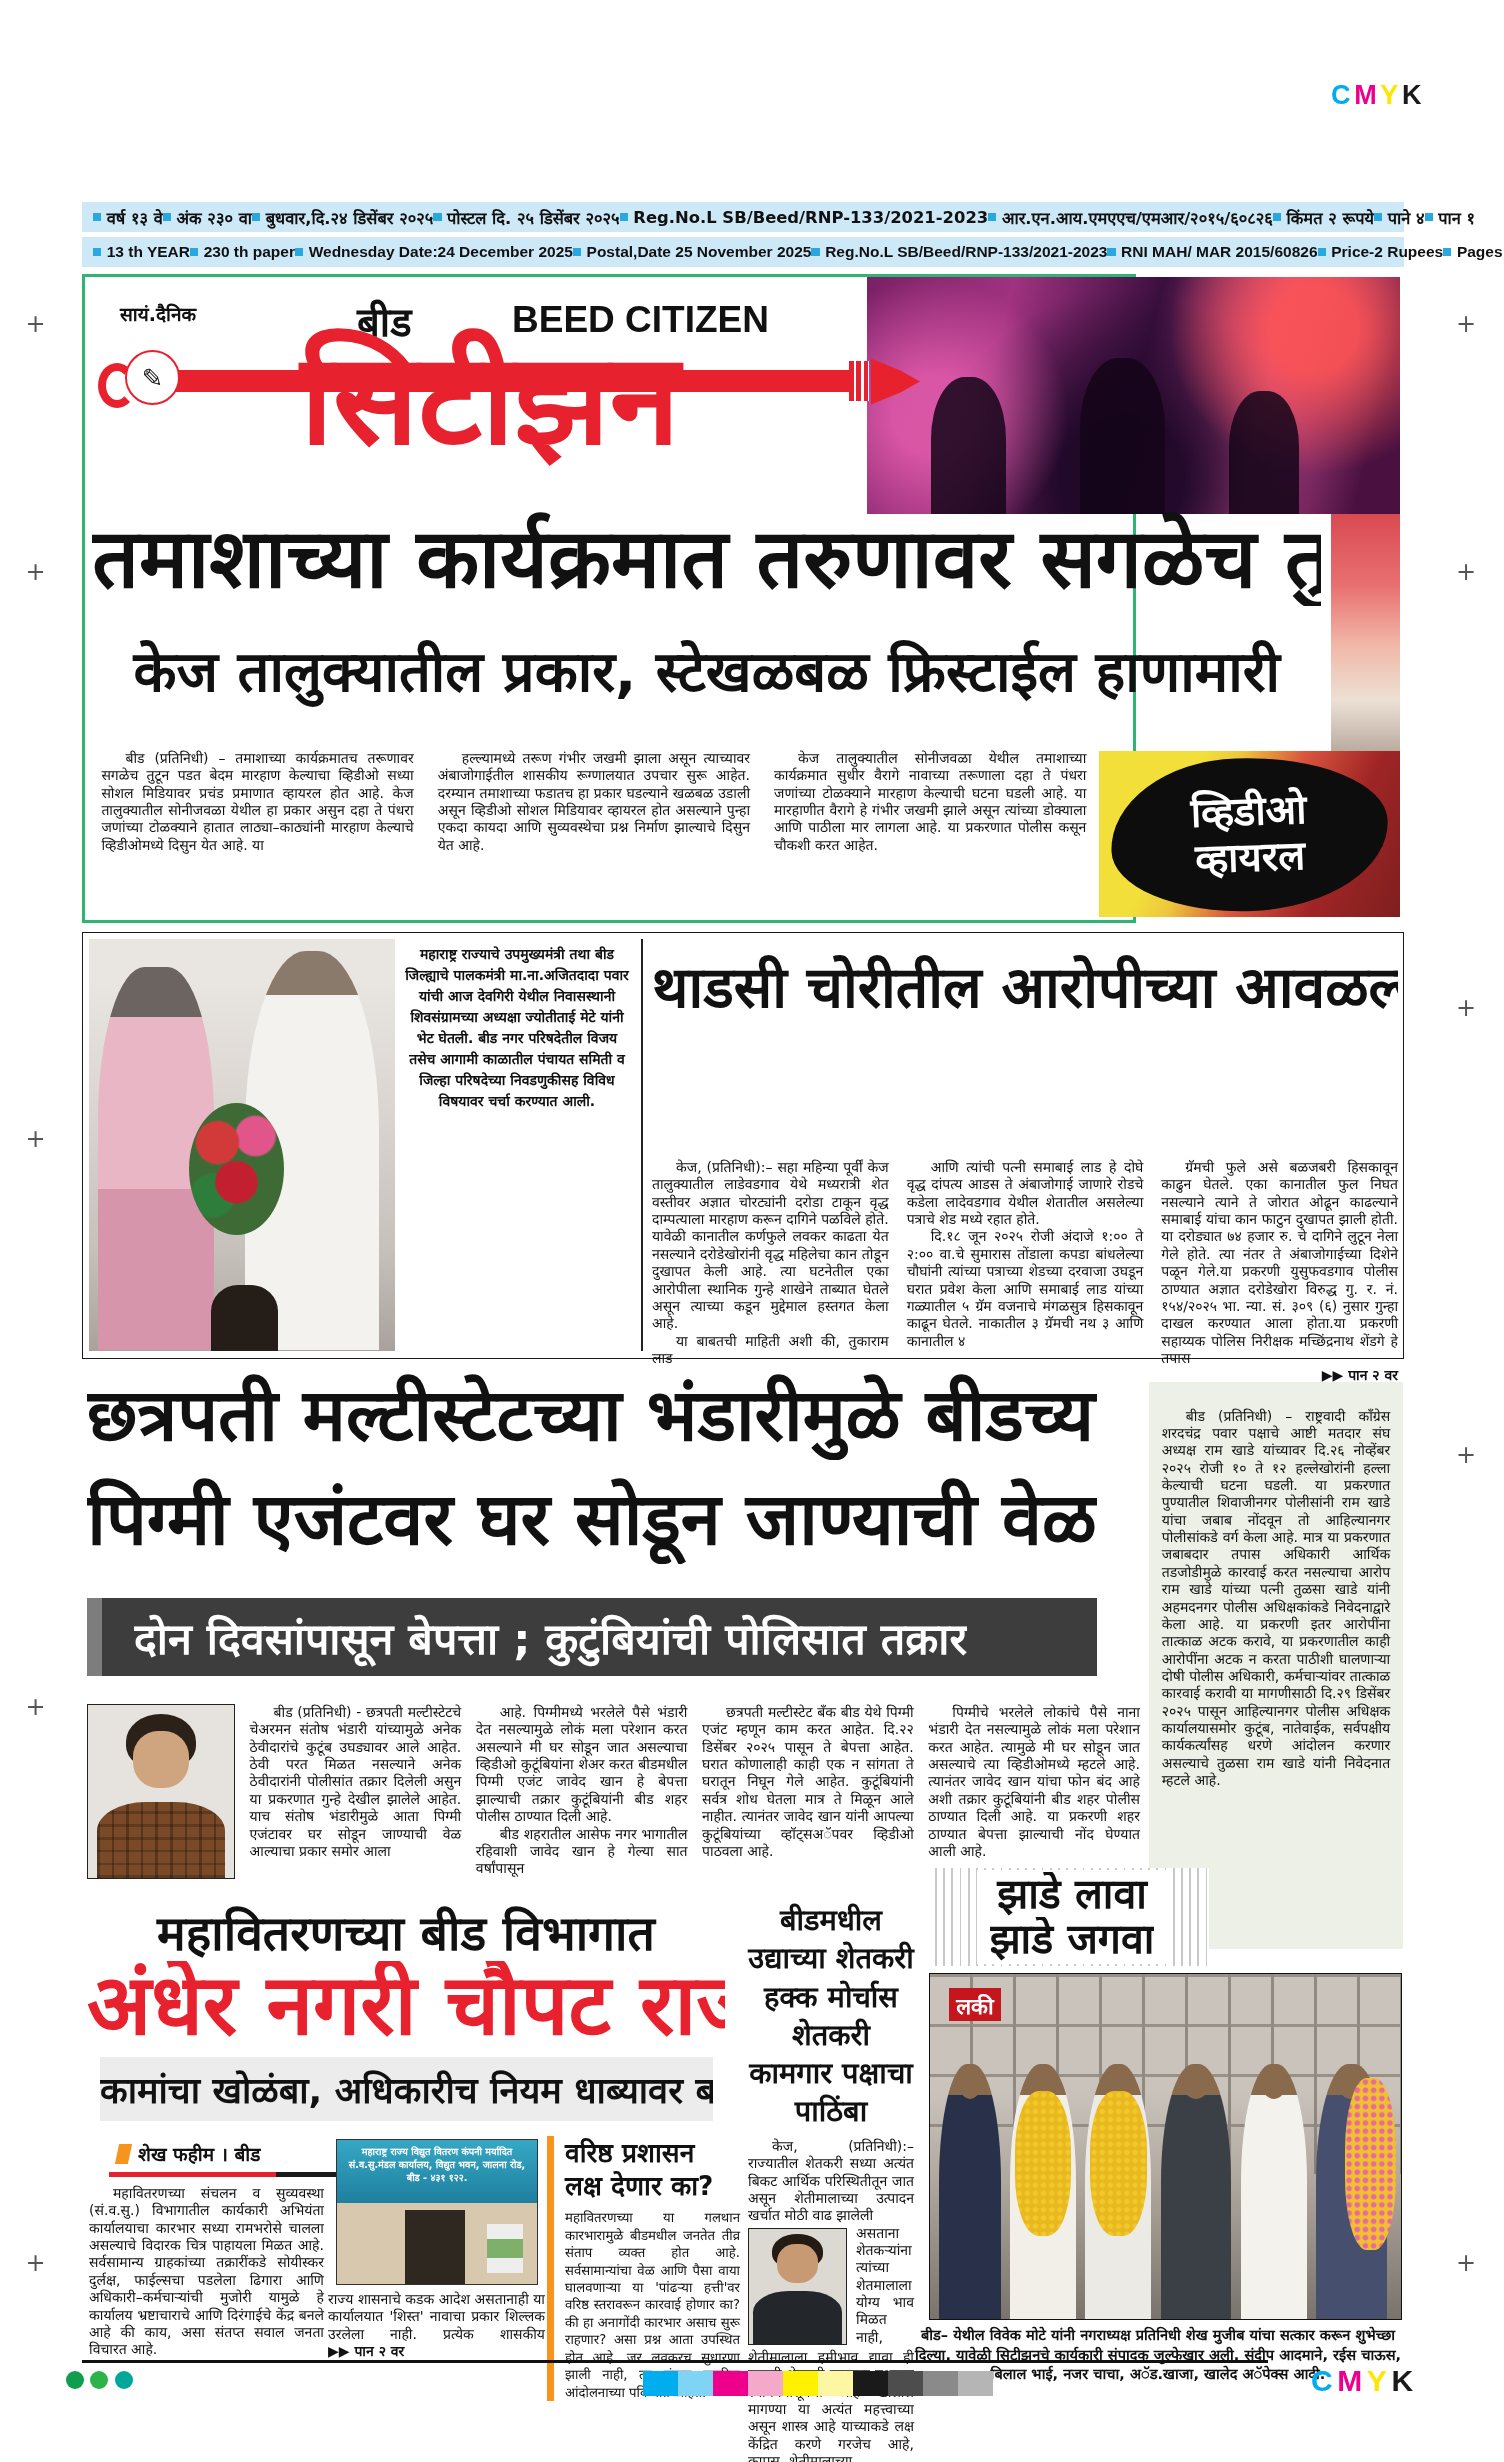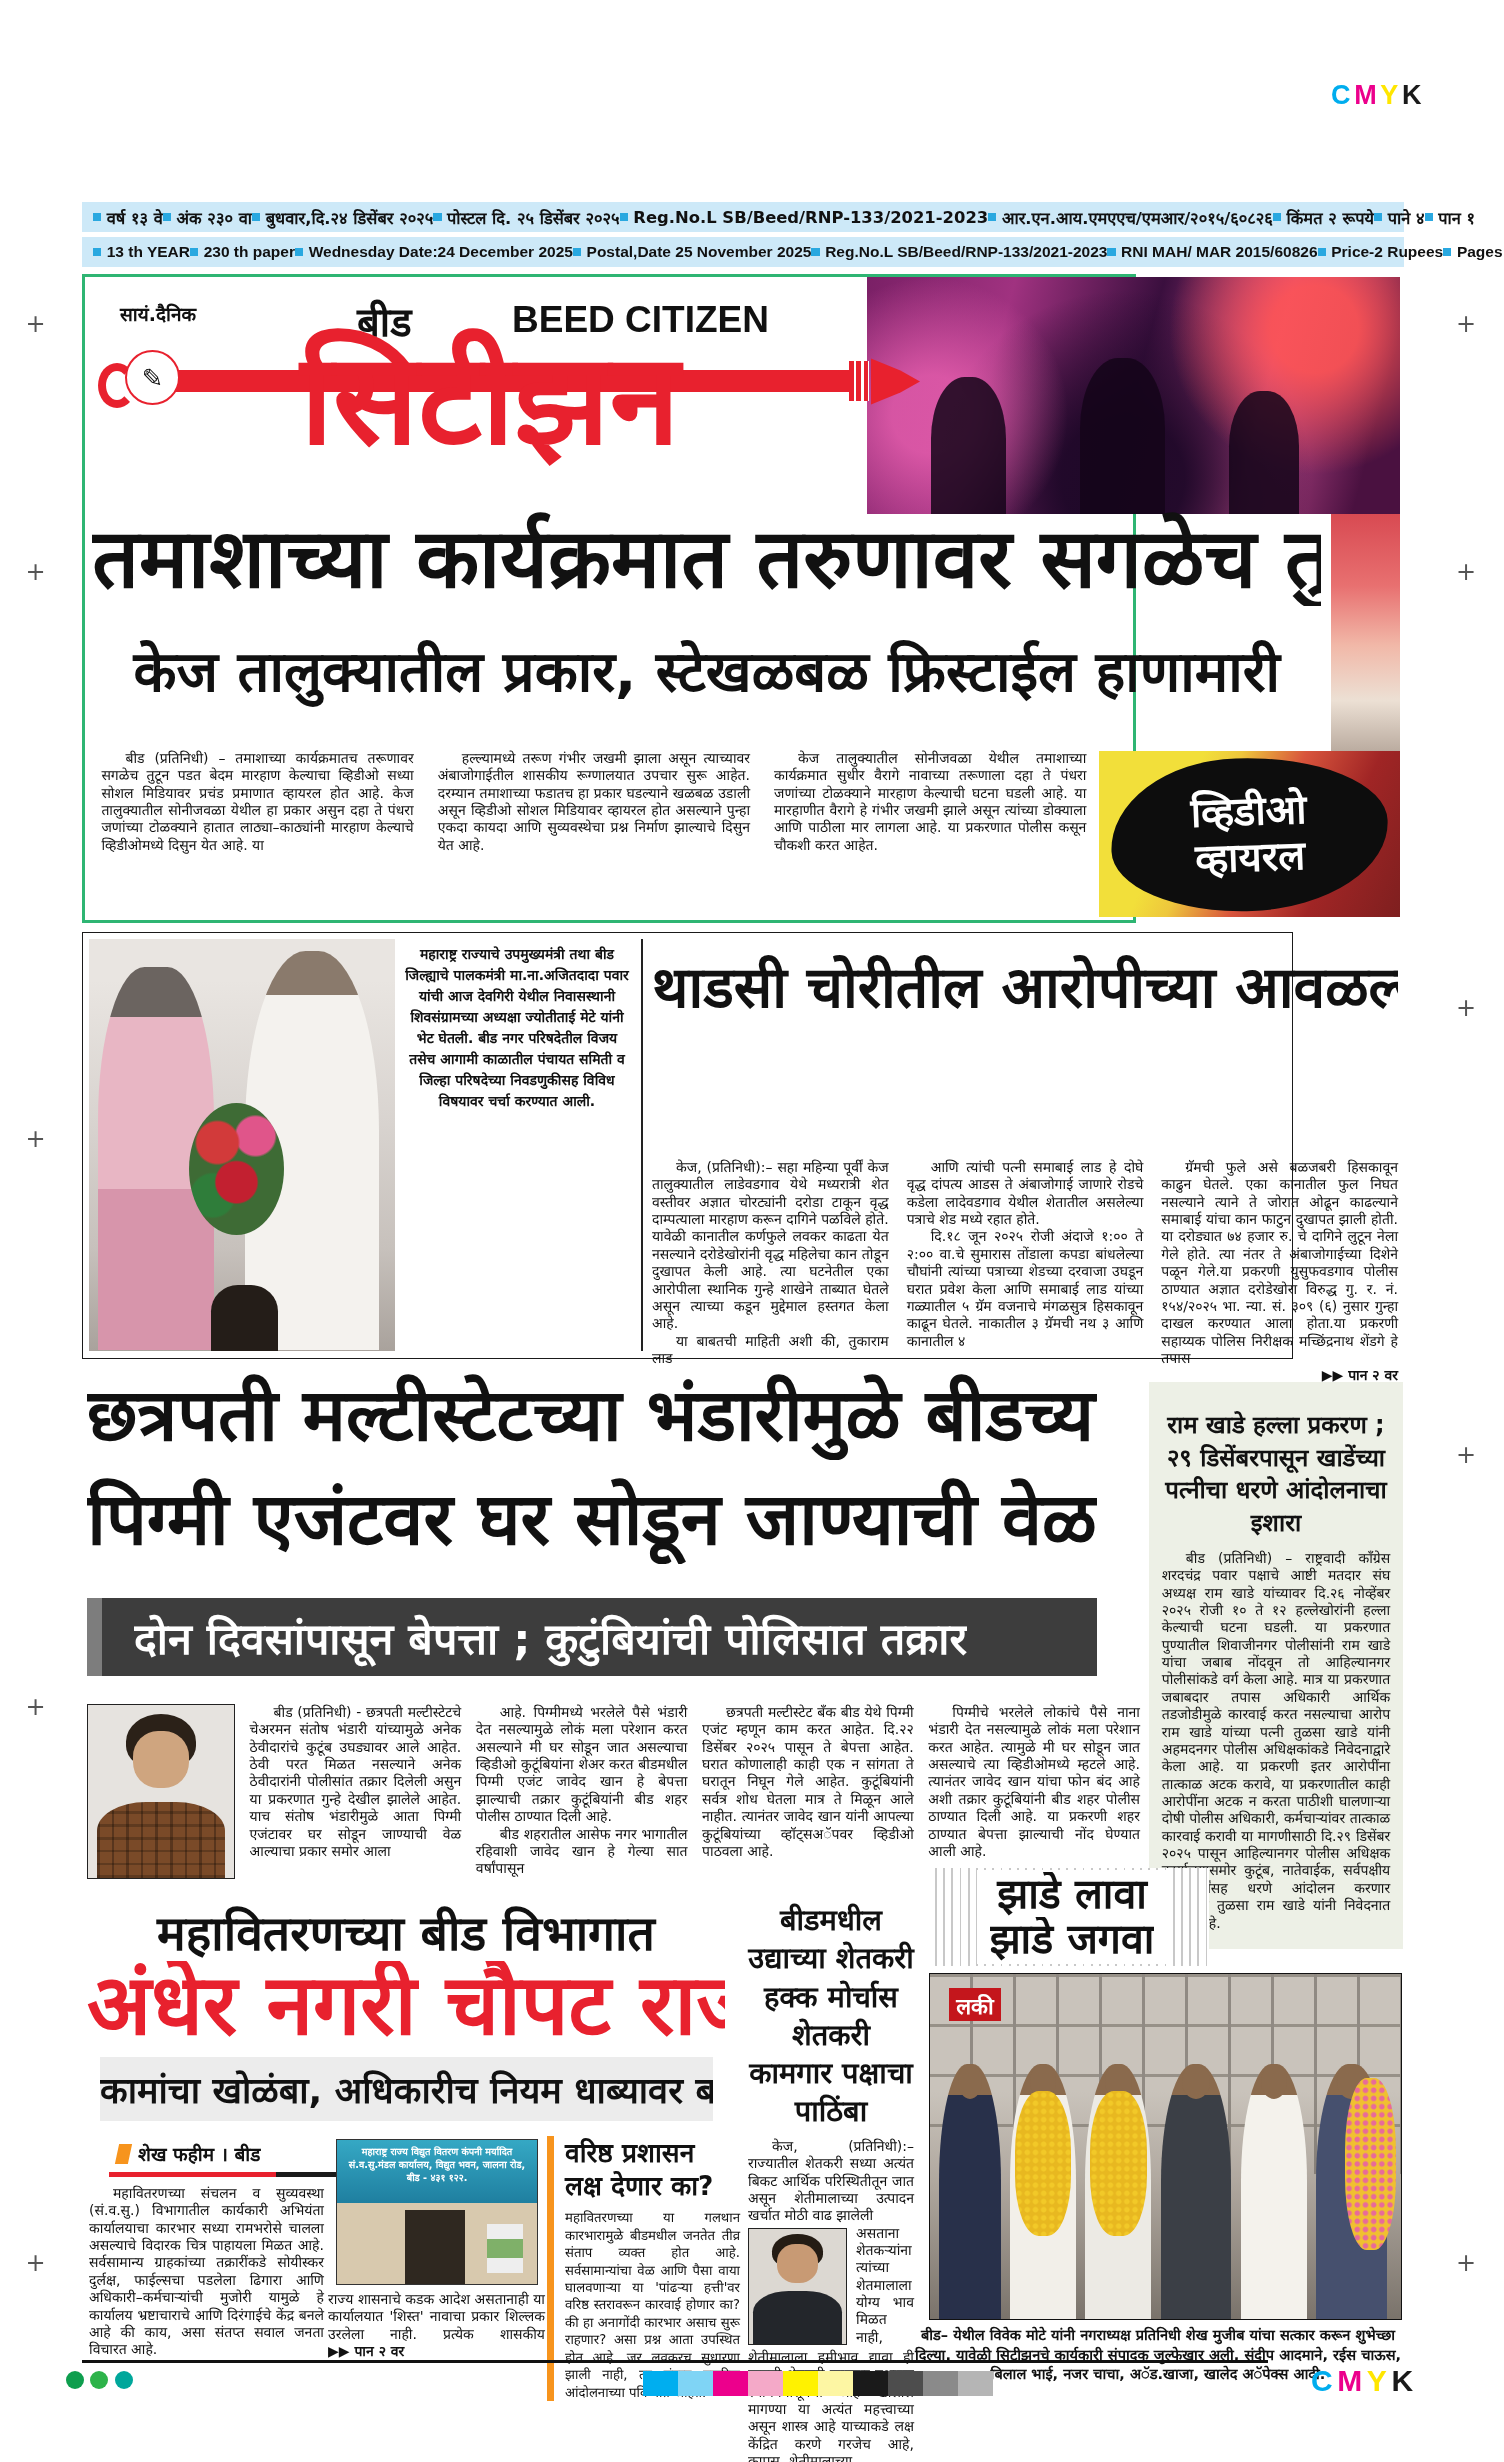--- a/index.html
+++ b/index.html
@@ -65,21 +65,21 @@
   #lead-cols{position:absolute;left:16.4px;top:473px;width:985px;display:flex;gap:24px;}
   #lead-cols > div{flex:1;}
   #badge-wrap{position:absolute;left:1014px;top:474px;width:301px;height:166px;overflow:hidden;
     background:linear-gradient(115deg,#f2df3a 0 28%,#eec73c 38%,#d8543c 55%,#a02525 75%,#7e1f1f);}
   #badge-blob{position:absolute;left:4%;top:4%;width:92%;height:92%;background:#0d0d0d;
     border-radius:46% 54% 50% 50%/58% 44% 56% 42%;transform:rotate(-2deg);
     display:flex;flex-direction:column;align-items:center;justify-content:center;
     color:#fff;font-weight:bold;font-size:40px;line-height:1.15;}
 
   
-  #sec2{position:absolute;left:82px;top:932px;width:1211px;height:427px;
+  #sec2{position:absolute;left:82px;top:932px;width:1322px;height:427px;
         border:1.8px solid #1a1a1a;box-sizing:border-box;}
   #photo-pawar{position:absolute;left:5.5px;top:5.5px;width:306px;height:412px;overflow:hidden;
     background:linear-gradient(180deg,#e9e5e1 0 10%,#d8d3cf 45%,#c7c1bc 75%,#a9a29c);}
   .pw-woman{position:absolute;left:3%;top:7%;width:38%;height:93%;border-radius:40% 40% 0 0;
     background:linear-gradient(180deg,#6b6460 0 13%,#e8b6c4 13% 58%,#d795ab 58%);}
   .pw-man{position:absolute;right:5%;top:3%;width:44%;height:97%;border-radius:45% 45% 0 0;
     background:linear-gradient(180deg,#8a7a6c 0 11%,#f4f2ee 11%);}
   .pw-bouquet{position:absolute;left:33%;top:40%;width:31%;height:32%;border-radius:50%;
     background:radial-gradient(circle at 30% 30%,#d23a3a 0 18%,transparent 20%),
                radial-gradient(circle at 70% 25%,#e0558a 0 16%,transparent 18%),
@@ -358,21 +358,20 @@
     </div>
   <div class="col">
       <p>छत्रपती मल्टीस्टेट बँक बीड येथे पिग्मी एजंट म्हणून काम करत आहेत. दि.२२ डिसेंबर २०२५ पासून ते बेपत्ता आहेत. घरात कोणालाही काही एक न सांगता ते घरातून निघून गेले आहेत. कुटूंबियांनी सर्वत्र शोध घेतला मात्र ते मिळून आले नाहीत. त्यानंतर जावेद खान यांनी आपल्या कुटूंबियांच्या व्हॉट्सअॅपवर व्हिडीओ पाठवला आहे.</p>
     </div>
   <div class="col">
       <p>पिग्मीचे भरलेले लोकांचे पैसे नाना भंडारी देत नसल्यामुळे लोकं मला परेशान करत आहेत. त्यामुळे मी घर सोडून जात असल्याचे त्या व्हिडीओमध्ये म्हटले आहे. त्यानंतर जावेद खान यांचा फोन बंद आहे अशी तक्रार कुटूंबियांनी बीड शहर पोलीस ठाण्यात दिली आहे. या प्रकरणी शहर ठाण्यात बेपत्ता झाल्याची नोंद घेण्यात आली आहे.</p>
     </div>
 </div>
 
 <div id="khade-box">
-  <h3 id="khade-subhead">राम खाडे हल्ला प्रकरण ; २९ डिसेंबरपासून खाडेंच्या पत्नीचा धरणे आंदोलनाचा इशारा</h3>
   <div id="khade-body" class="bodytext">
       <p>बीड (प्रतिनिधी) – राष्ट्रवादी काँग्रेस शरदचंद्र पवार पक्षाचे आष्टी मतदार संघ अध्यक्ष राम खाडे यांच्यावर दि.२६ नोव्हेंबर २०२५ रोजी १० ते १२ हल्लेखोरांनी हल्ला केल्याची घटना घडली. या प्रकरणात पुण्यातील शिवाजीनगर पोलीसांनी राम खाडे यांचा जबाब नोंदवून तो आहिल्यानगर पोलीसांकडे वर्ग केला आहे. मात्र या प्रकरणात जबाबदार तपास अधिकारी आर्थिक तडजोडीमुळे कारवाई करत नसल्याचा आरोप राम खाडे यांच्या पत्नी तुळसा खाडे यांनी अहमदनगर पोलीस अधिक्षकांकडे निवेदनाद्वारे केला आहे. या प्रकरणी इतर आरोपींना तात्काळ अटक करावे, या प्रकरणातील काही आरोपींना अटक न करता पाठीशी घालणाऱ्या दोषी पोलीस अधिकारी, कर्मचाऱ्यांवर तात्काळ कारवाई करावी या मागणीसाठी दि.२९ डिसेंबर २०२५ पासून आहिल्यानगर पोलीस अधिक्षक कार्यालयासमोर कुटूंब, नातेवाईक, सर्वपक्षीय कार्यकर्त्यांसह धरणे आंदोलन करणार असल्याचे तुळसा राम खाडे यांनी निवेदनात म्हटले आहे.</p>
     </div>
 </div>
 
 <div id="ms-kicker" class="abs nowrap">महावितरणच्या बीड विभागात</div>
 <div id="ms-headline" class="abs nowrap">अंधेर नगरी चौपट राजा</div>
 <div id="ms-band" class="abs">
     <span class="nowrap">कामांचा खोळंबा, अधिकारीच नियम धाब्यावर बसवून बेफाम!</span>
   </div>

